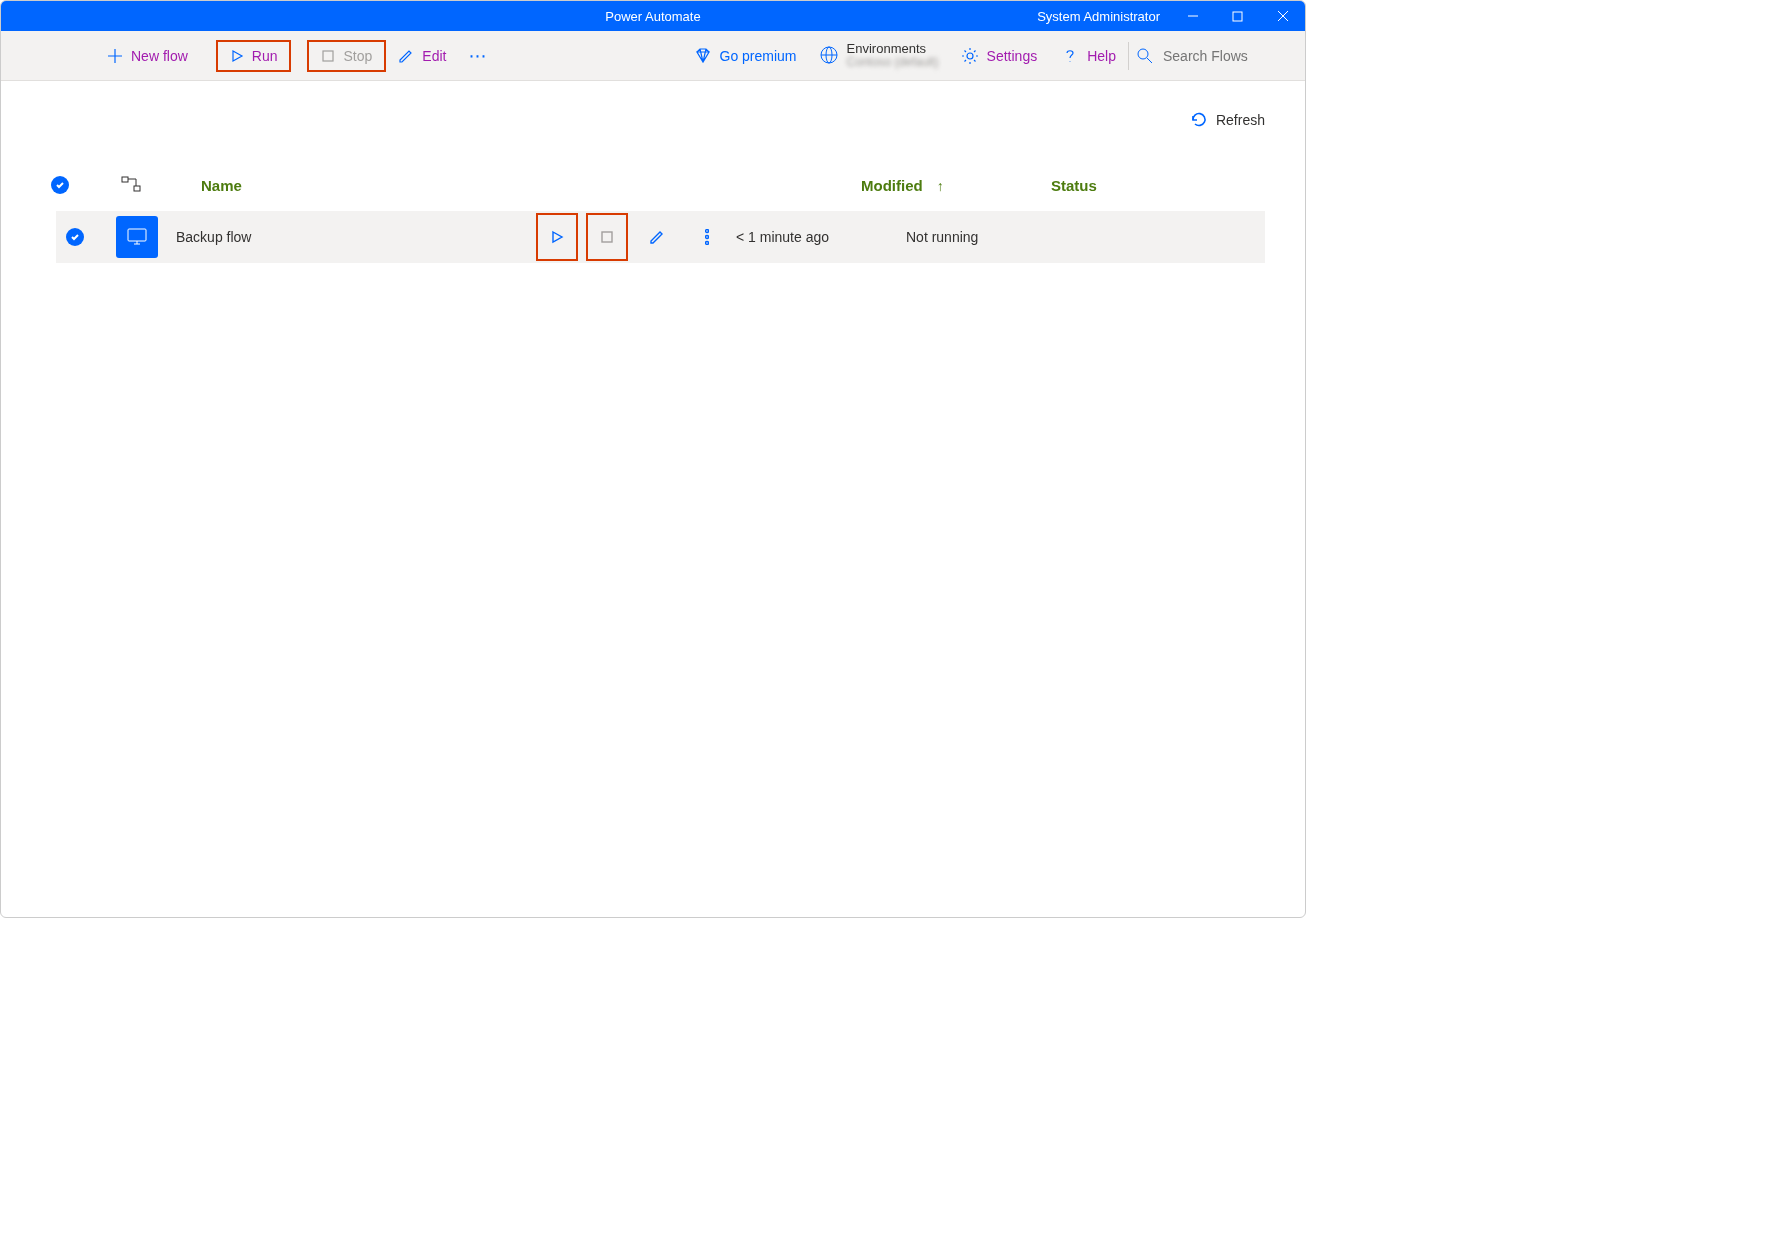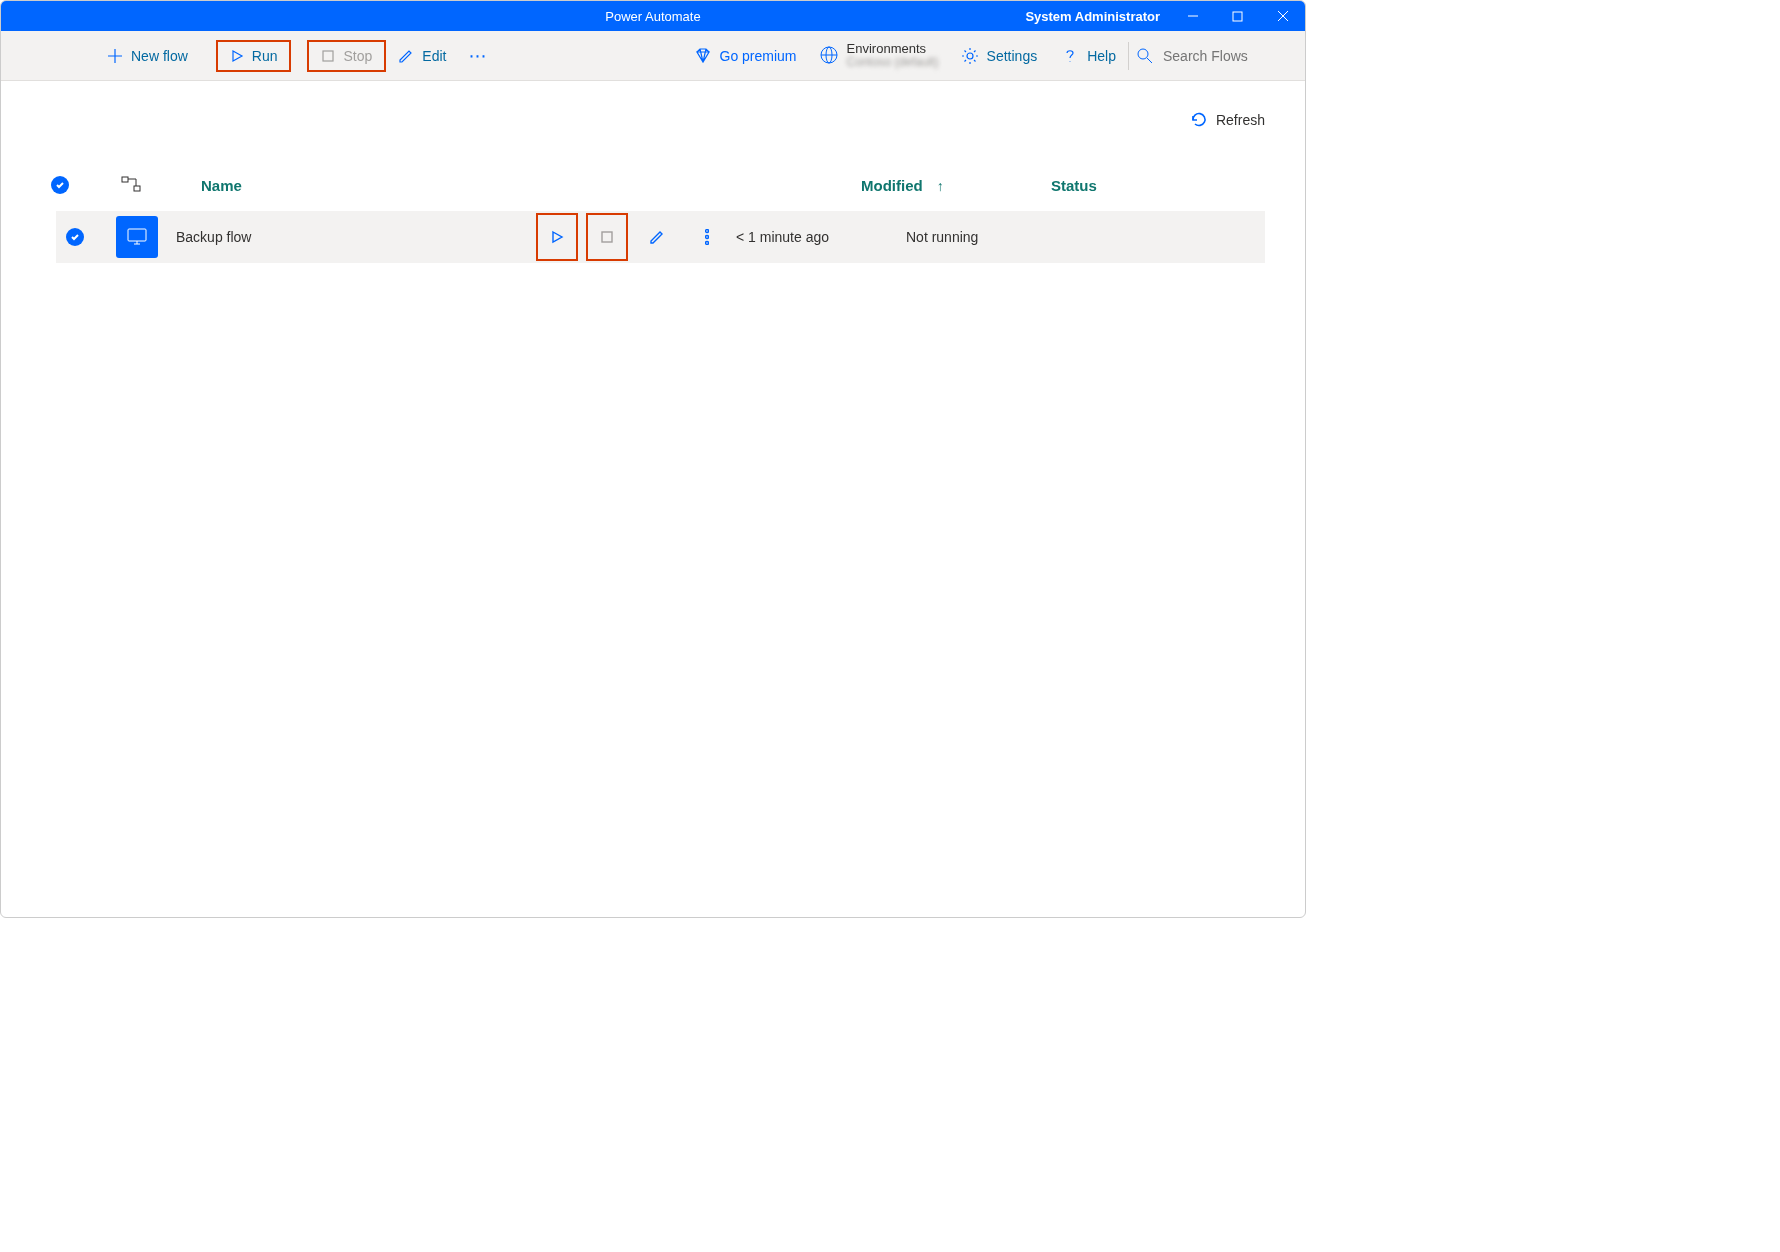--- a/index.html
+++ b/index.html
@@ -1,29 +1,29 @@
 <!DOCTYPE html>
 <html><head>
 <meta charset="utf-8">
 <style>
   * { box-sizing: border-box; margin: 0; padding: 0; font-family: "Segoe UI", -apple-system, sans-serif; }
   body { background: #fff; width: 1306px; height: 918px; border: 1px solid #ccc; border-radius: 6px; overflow: hidden; position: relative; }
 
   
   .titlebar { height: 30px; background: #0066ff; color: #fff; display: flex; align-items: center; position: relative; }
   .titlebar-title { position: absolute; left: 50%; transform: translateX(-50%); font-size: 13px; }
-  .titlebar-user { margin-left: auto; font-size: 13px; font-weight: 700; padding-right: 10px; }
+  .titlebar-user { margin-left: auto; font-size: 13px; font-weight: 400; padding-right: 10px; }
   .titlebar-controls { display: flex; }
   .titlebar-btn { width: 45px; height: 30px; display: flex; align-items: center; justify-content: center; cursor: pointer; }
   .titlebar-btn svg { stroke: #fff; fill: none; }
 
   
   .toolbar { height: 50px; background: #f3f2f1; display: flex; align-items: center; padding: 0 14px; border-bottom: 1px solid #e1dfdd; }
   .tool-group-left { display: flex; align-items: center; gap: 0; padding-left: 80px; }
-  .tool-btn { display: flex; align-items: center; gap: 8px; padding: 6px 12px; font-size: 14px; cursor: pointer; color: #0369a1; }
+  .tool-btn { display: flex; align-items: center; gap: 8px; padding: 6px 12px; font-size: 14px; cursor: pointer; color: #a21caf; }
   .tool-btn.disabled { color: #a19f9d; }
   .tool-btn svg { stroke: #0066ff; fill: none; stroke-width: 1.2; }
   .tool-btn.disabled svg { stroke: #a19f9d; }
   .tool-btn.premium { color: #0066ff; }
   .highlight-box { border: 2px solid #d83b01; margin-left: 16px; }
   .more-dots { color: #0066ff; padding: 6px 10px; cursor: pointer; font-size: 18px; letter-spacing: 1px; }
 
   .tool-group-right { margin-left: auto; display: flex; align-items: center; }
   .env-block { display: flex; align-items: center; gap: 8px; padding: 0 10px; }
   .env-text { display: flex; flex-direction: column; line-height: 1.1; }
@@ -39,21 +39,21 @@
   .tabs-row { display: flex; align-items: center; }
   .tabs { display: flex; gap: 20px; }
   .tab { font-size: 16px; color: #323130; padding: 8px 0; cursor: pointer; border-bottom: 3px solid transparent; }
   .tab.active { font-weight: 600; border-bottom-color: #0066ff; }
   .refresh-btn { margin-left: auto; display: flex; align-items: center; gap: 8px; font-size: 14px; color: #323130; cursor: pointer; }
   .refresh-btn svg { stroke: #0066ff; fill: none; }
 
   
   .table { margin-top: 30px; }
   .thead, .trow { display: grid; grid-template-columns: 50px 50px 370px 50px 50px 50px 50px 170px 200px; align-items: center; height: 52px; padding: 0 10px; }
-  .thead { font-weight: 600; font-size: 15px; color: #0f766e; gap: 20px; }
+  .thead { font-weight: 600; font-size: 15px; color: #4d7c0f; gap: 20px; }
   .trow { background: #f3f2f1; font-size: 14px; color: #323130; margin-left: 15px; }
   .trow.selected {}
   .check-circle { width: 18px; height: 18px; border-radius: 50%; background: #0066ff; display: flex; align-items: center; justify-content: center; }
   .check-circle svg { stroke: #fff; fill: none; stroke-width: 2; }
   .flow-icon-box { width: 42px; height: 42px; background: #0066ff; border-radius: 3px; display: flex; align-items: center; justify-content: center; }
   .flow-icon-box svg { stroke: #fff; fill: none; }
   .sort-arrow { margin-left: 10px; font-size: 14px; }
   .row-action { width: 42px; height: 52px; display: flex; align-items: center; justify-content: center; cursor: pointer; }
   .row-action svg { stroke: #0066ff; fill: none; stroke-width: 1.4; }
   .row-action.disabled svg { stroke: #a19f9d; }

